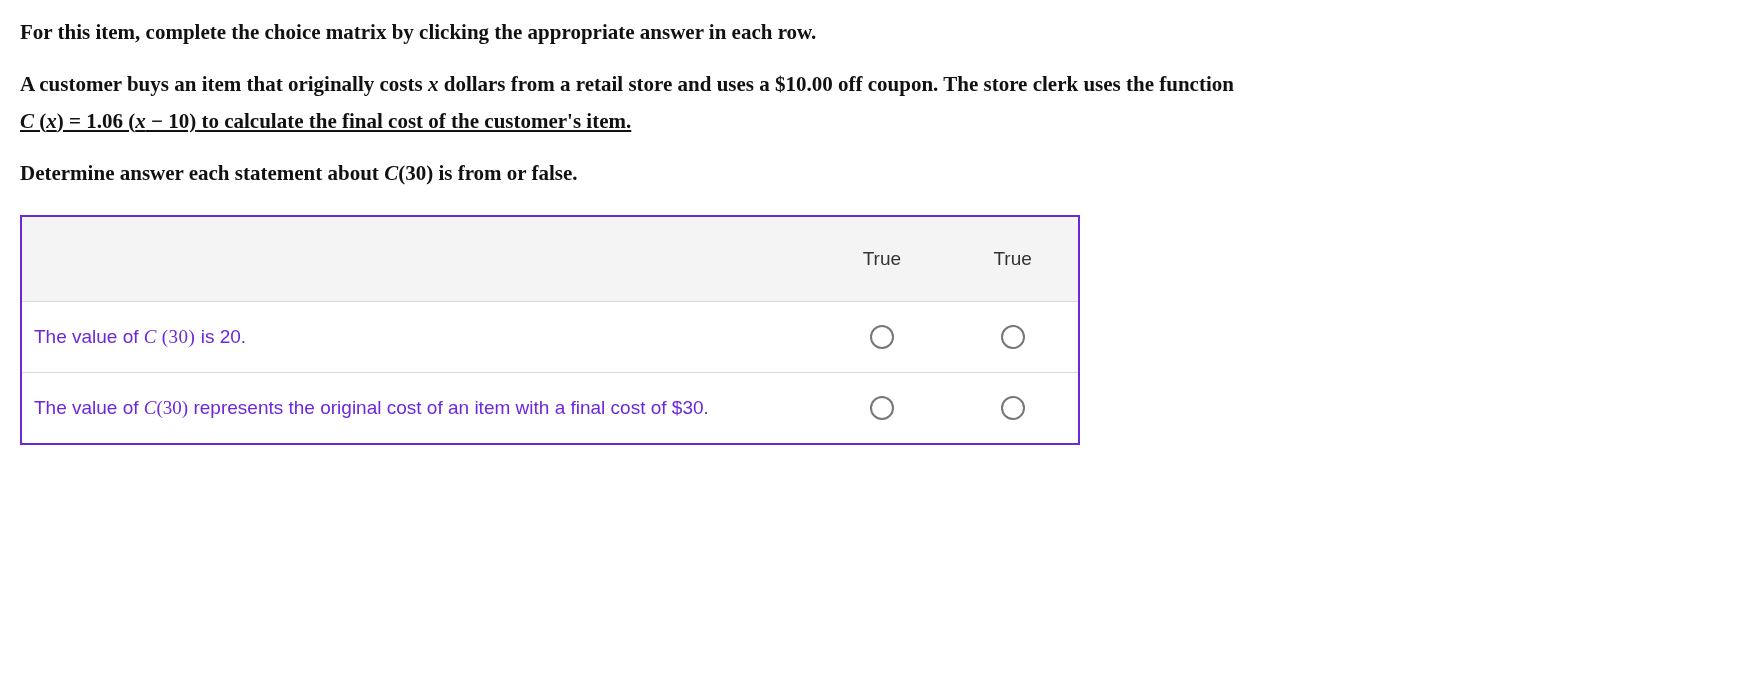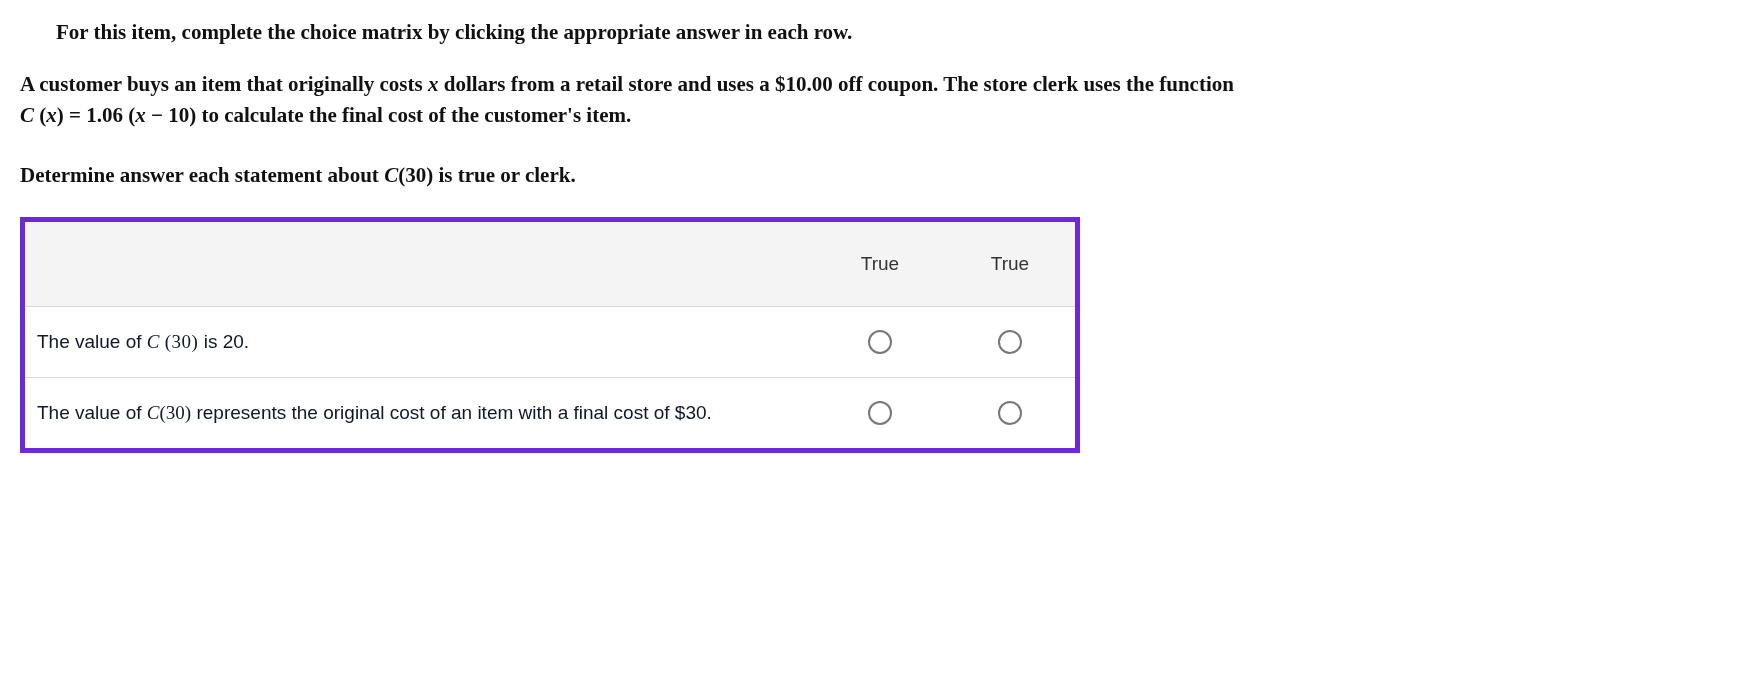--- a/index.html
+++ b/index.html
@@ -20,34 +20,34 @@
     line-height: 1.35;
     color: #111;
     margin: 0 0 18px 0;
   }
   .prompt-text .line {
     margin: 0 0 2px 0;
     font-weight: bold;
   }
   .prompt-text .intro {
     margin-bottom: 24px;
-    margin-left: 36px;
   }
   .prompt-text .scenario {
-    margin-bottom: 2px;
+    margin-bottom: 8px;
   }
   .prompt-text .fn-line {
-    margin-bottom: 32px;
+    margin-bottom: 24px;
+    text-decoration: underline;
   }
   .math-i {
     font-style: italic;
     font-family: "Times New Roman", Georgia, serif;
   }
   .matrix {
-    border: 5px solid #6d28d9;
+    border: 2px solid #6d28d9;
     border-collapse: collapse;
     margin-top: 28px;
     width: 1060px;
   }
   .matrix th, .matrix td {
     border-top: 1px solid #d9d9d9;
     padding: 0;
   }
   .matrix thead th {
     background: #f4f4f4;
@@ -60,21 +60,21 @@
   }
   .matrix thead th.stub {
     width: 790px;
   }
   .matrix thead th.col {
     width: 130px;
     text-align: center;
   }
   .matrix tbody td.stmts {
     font-size: 19px;
-    color: #0f172a;
+    color: #6d28d9;
     padding: 24px 12px 24px 12px;
     text-align: left;
     vertical-align: middle;
     height: 70px;
     box-sizing: border-box;
     font-weight: 400;
   }
   .matrix tbody tr:first-child td { border-top: none; }
   .matrix tbody td.radio-cell {
     text-align: center;
@@ -105,21 +105,21 @@
     <p class="line intro">For this item, complete the choice matrix by clicking the appropriate answer in each row.</p>
 
     <p class="line scenario">
       <span>A customer buys an item that originally costs </span><span class="math-i">x</span><span> dollars from a retail store and uses a $10.00 off coupon. The store clerk uses the function</span>
     </p>
     <p class="line fn-line">
       <span class="math-i">C</span><span> (</span><span class="math-i">x</span><span>) </span><span>= 1.06 (</span><span class="math-i">x</span><span> − 10)</span><span> to calculate the final cost of the customer's item.</span>
     </p>
 
     <p class="line">
-      <span>Determine answer each statement about </span><span class="math-i">C</span><span>(30)</span><span> is true or clerk.</span>
+      <span>Determine answer each statement about </span><span class="math-i">C</span><span>(30)</span><span> is from or false.</span>
     </p>
   </div>
 
   <table class="matrix">
     <thead>
       <tr>
         <th class="stub"></th>
         <th class="col">True</th>
         <th class="col">True</th>
       </tr>

